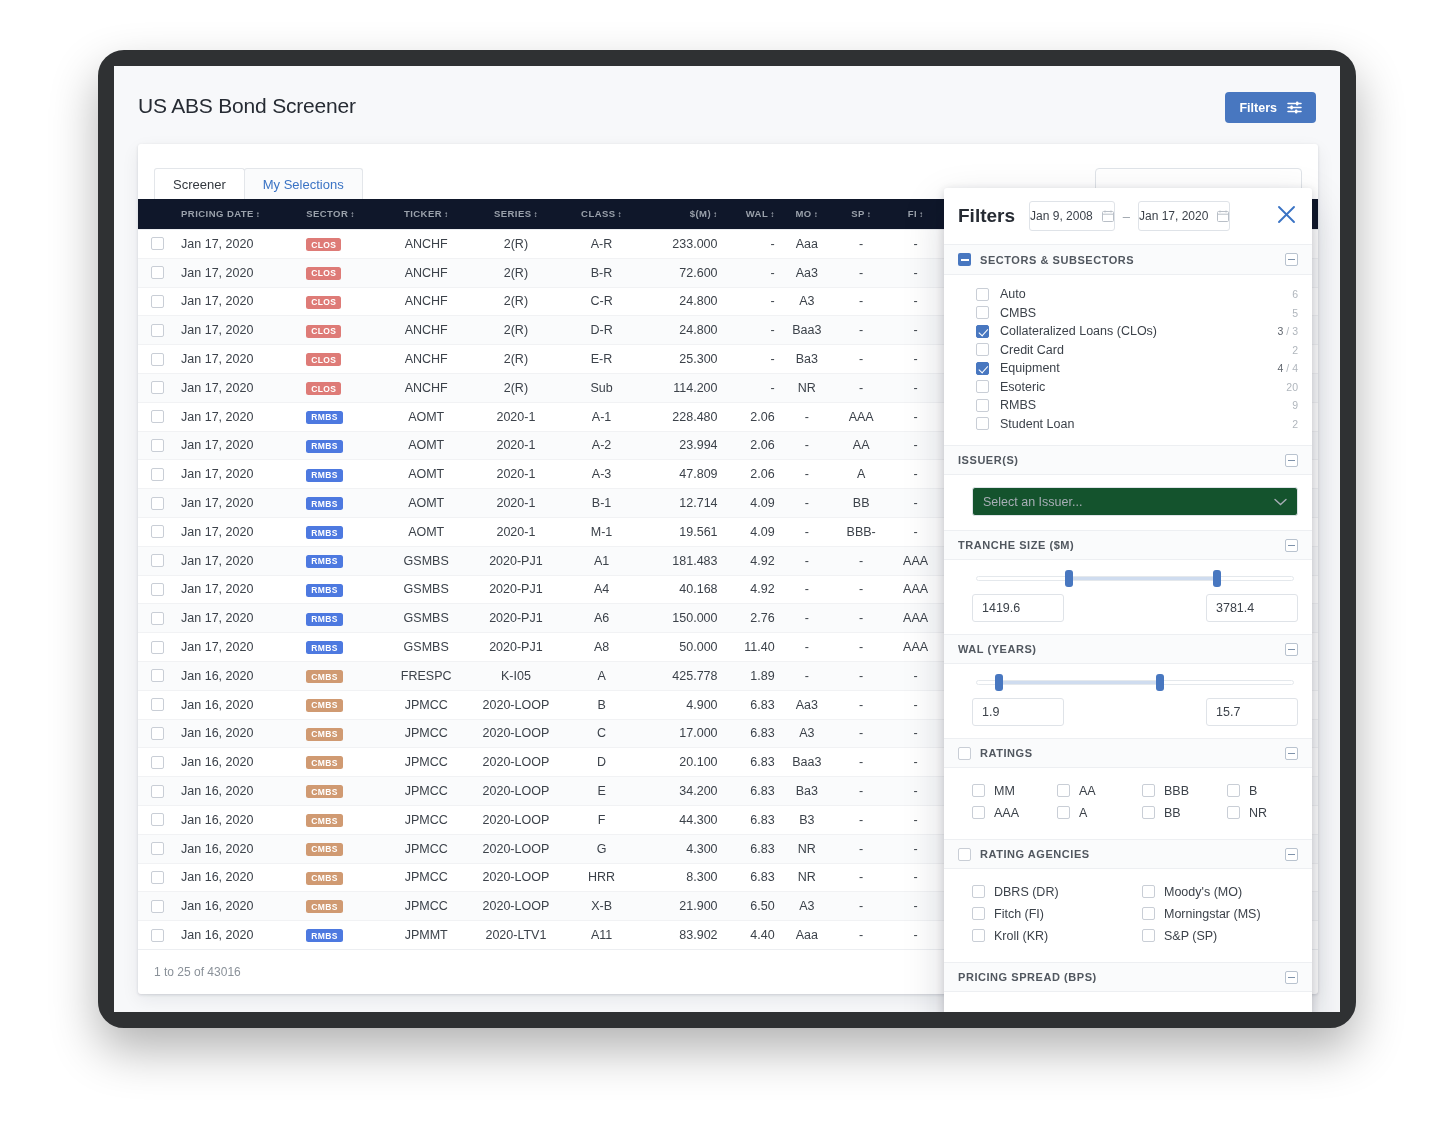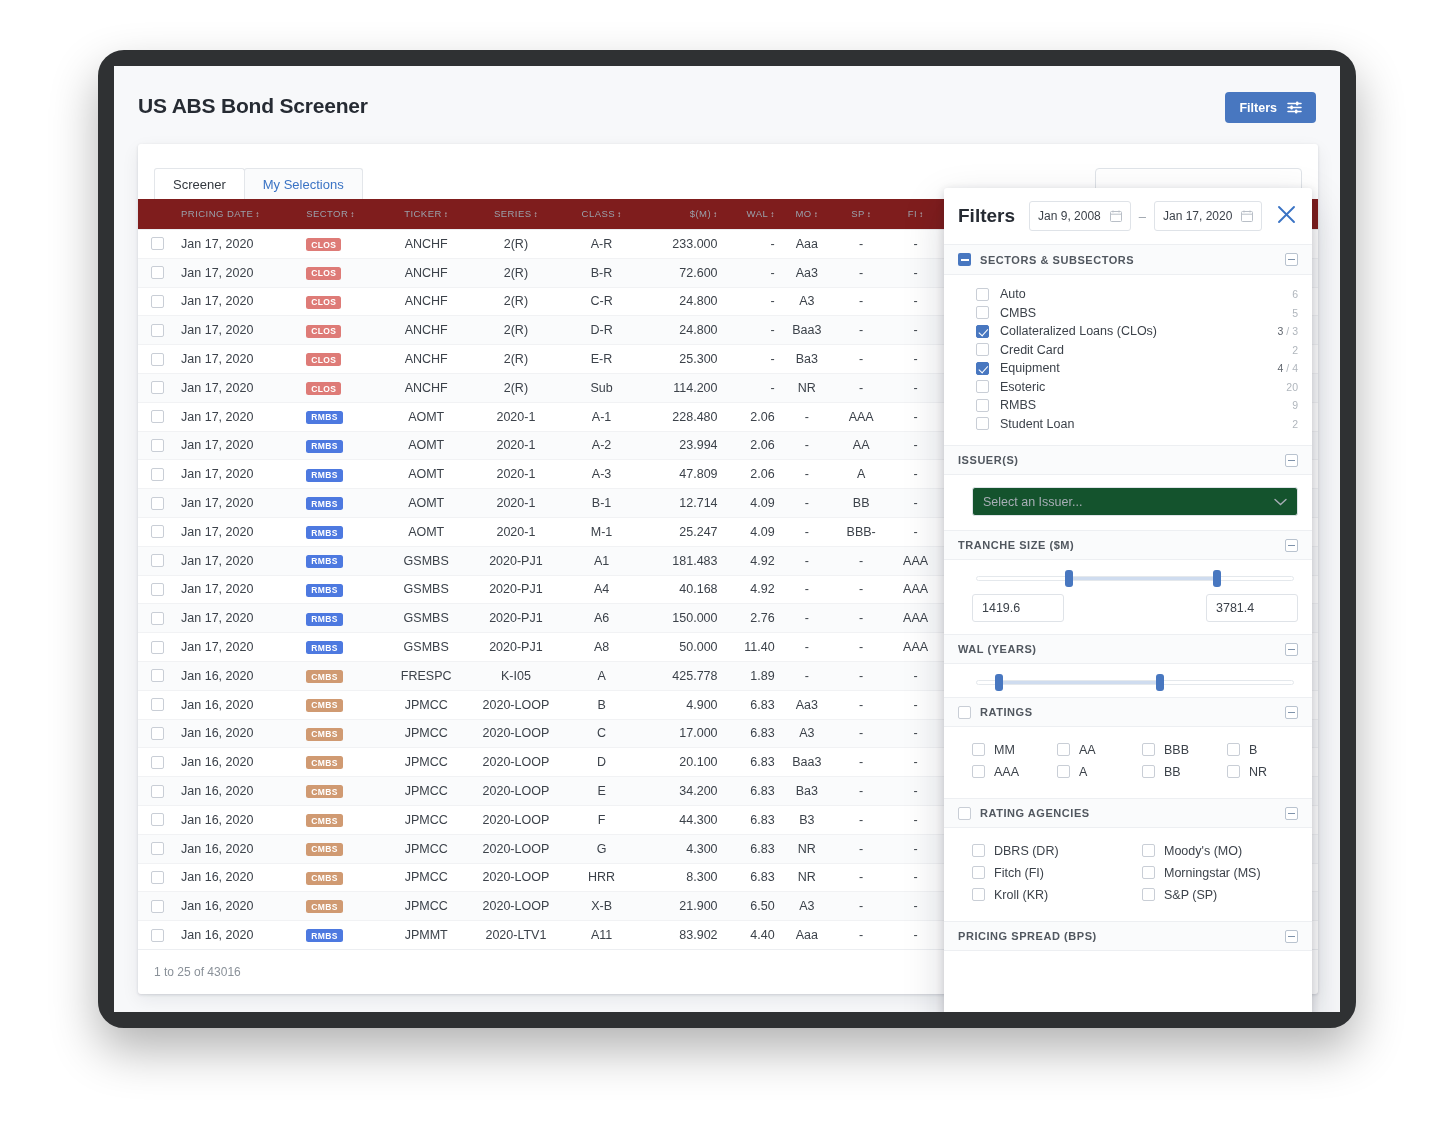--- a/index.html
+++ b/index.html
@@ -19,21 +19,21 @@
     border:16px solid #2f3133; border-radius:26px; background:#f4f5f7;
     box-shadow:0 22px 48px rgba(0,0,0,.30);
   }
   .screen{
     position:absolute; left:114px; top:66px; width:1226px; height:946px;
     background:#f7f8fa; overflow:hidden;
   }
 
   
   .page-head{ position:absolute; left:24px; top:28px; right:24px; height:44px; }
-  .page-title{ font-size:21px; font-weight:bold; color:#262b33; letter-spacing:-.2px; }
+  .page-title{ font-size:21px; font-weight:normal; color:#262b33; letter-spacing:-.2px; }
   .filters-btn{
     position:absolute; right:0; top:-2px;
     background:#4877c0; color:#fff; border:none; border-radius:4px;
     height:31px; padding:0 14px; font-size:12.5px; font-weight:bold;
     display:flex; align-items:center; gap:10px; cursor:pointer;
     font-family:"Liberation Sans", sans-serif;
   }
   .sliders-icon{ display:block; }
 
   
@@ -53,23 +53,23 @@
     position:absolute; right:16px; top:24px; width:207px; height:31px;
     border:1px solid #dfe3e8; border-radius:4px; background:#fff;
     font-size:12px; color:#33383f; padding:0 9px;
     font-family:"Liberation Sans", sans-serif;
   }
 
   
   .tbl-wrap{ position:absolute; left:0; top:55px; right:0; bottom:45px; }
   table.screener{ width:100%; border-collapse:collapse; table-layout:fixed; }
   table.screener thead th{
-    font-size:9.5px; font-weight:normal; color:#9aa1ab; letter-spacing:.45px;
+    font-size:9.5px; font-weight:bold; color:#9aa1ab; letter-spacing:.45px;
     padding:9px 5px 10px; border-bottom:1px solid #eceef1;
-    white-space:nowrap; background:#7f1d1d;
+    white-space:nowrap; background:#0f172a;
   }
   table.screener tbody td{
     font-size:12.5px; color:#3c424a; padding:0 5px; height:28.8px;
     border-bottom:1px solid #f1f2f4; white-space:nowrap;
   }
   table.screener tbody tr:nth-child(even){ background:#fafbfc; }
   .c-chk{ width:28px; }
   .c-date{ width:92px; text-align:left; }
   .c-sector{ width:62px; text-align:left; }
   .c-ticker{ width:60px; text-align:center; }
@@ -116,21 +116,21 @@
     box-shadow:0 2px 8px rgba(16,24,40,.16), 0 16px 42px rgba(16,24,40,.17);
     overflow:hidden; z-index:30;
   }
   .panel-head{
     height:57px; display:flex; align-items:center; padding:0 14px;
     border-bottom:1px solid #edeff2; gap:8px;
   }
   .panel-title{ font-size:19px; font-weight:bold; color:#262b33; margin-right:6px; }
   .datebox{
     height:30px; border:1px solid #dfe3e8; border-radius:3px; background:#fff;
-    display:flex; align-items:center; padding:0 8px; gap:9px;
+    display:flex; align-items:center; padding:0 0; gap:9px;
     font-size:12px; color:#3c424a; cursor:pointer; white-space:nowrap;
   }
   .dash{ color:#98a0a9; font-size:13px; }
   .panel-close{ margin-left:auto; cursor:pointer; padding:2px; }
 
   .panel-body{ position:absolute; top:57px; left:0; right:0; bottom:73px; overflow:hidden; }
   .sec-head{
     height:30px; display:flex; align-items:center; padding:0 14px;
     background:#fafbfc; border-top:1px solid #edeff2; border-bottom:1px solid #edeff2;
     font-size:11px; font-weight:bold; letter-spacing:.55px; color:#51575f; gap:9px;
@@ -458,21 +458,21 @@
               </tr>
               <tr>
                 <td class="c-chk">
                   <span class="rowchk"></span>
                 </td>
                 <td class="c-date">Jan 17, 2020</td>
                 <td class="c-sector"><span class="badge" style="background:#4d79e0">RMBS</span></td>
                 <td class="c-ticker">AOMT</td>
                 <td class="c-series">2020-1</td>
                 <td class="c-class">M-1</td>
-                <td class="c-amt">25.247</td>
+                <td class="c-amt">19.561</td>
                 <td class="c-wal">4.09</td>
                 <td class="c-r">-</td>
                 <td class="c-r">BBB-</td>
                 <td class="c-r">-</td>
                 <td class="c-r">-</td>
                 <td class="c-r">BBB</td>
                 <td class="c-r">-</td>
                 <td class="c-cpn">7%</td>
                 <td class="c-price">99.99693</td>
               </tr>
@@ -880,20 +880,24 @@
         <div class="sec-head">
           <span>WAL (YEARS)</span>
           <div class="collapse-box"></div>
         </div>
         <div class="slider-wrap">
           <div class="track">
             <div class="fill" id="wal-fill" style="left: 7%; width: 51%;"></div>
             <div class="knob" id="wal-k1" style="left: 7%;"></div>
             <div class="knob" id="wal-k2" style="left: 58%;"></div>
           </div>
+          <div class="range-inputs">
+            <input value="1.9" style="">
+            <input value="15.7" style="">
+          </div>
         </div>
 
         <div class="sec-head">
           <div class="cb"></div>
           <span>RATINGS</span>
           <div class="collapse-box"></div>
         </div>
         <div class="grid-ck cols4" id="ratings-grid">
             <div class="ck-item">
               <div class="cb"></div>

